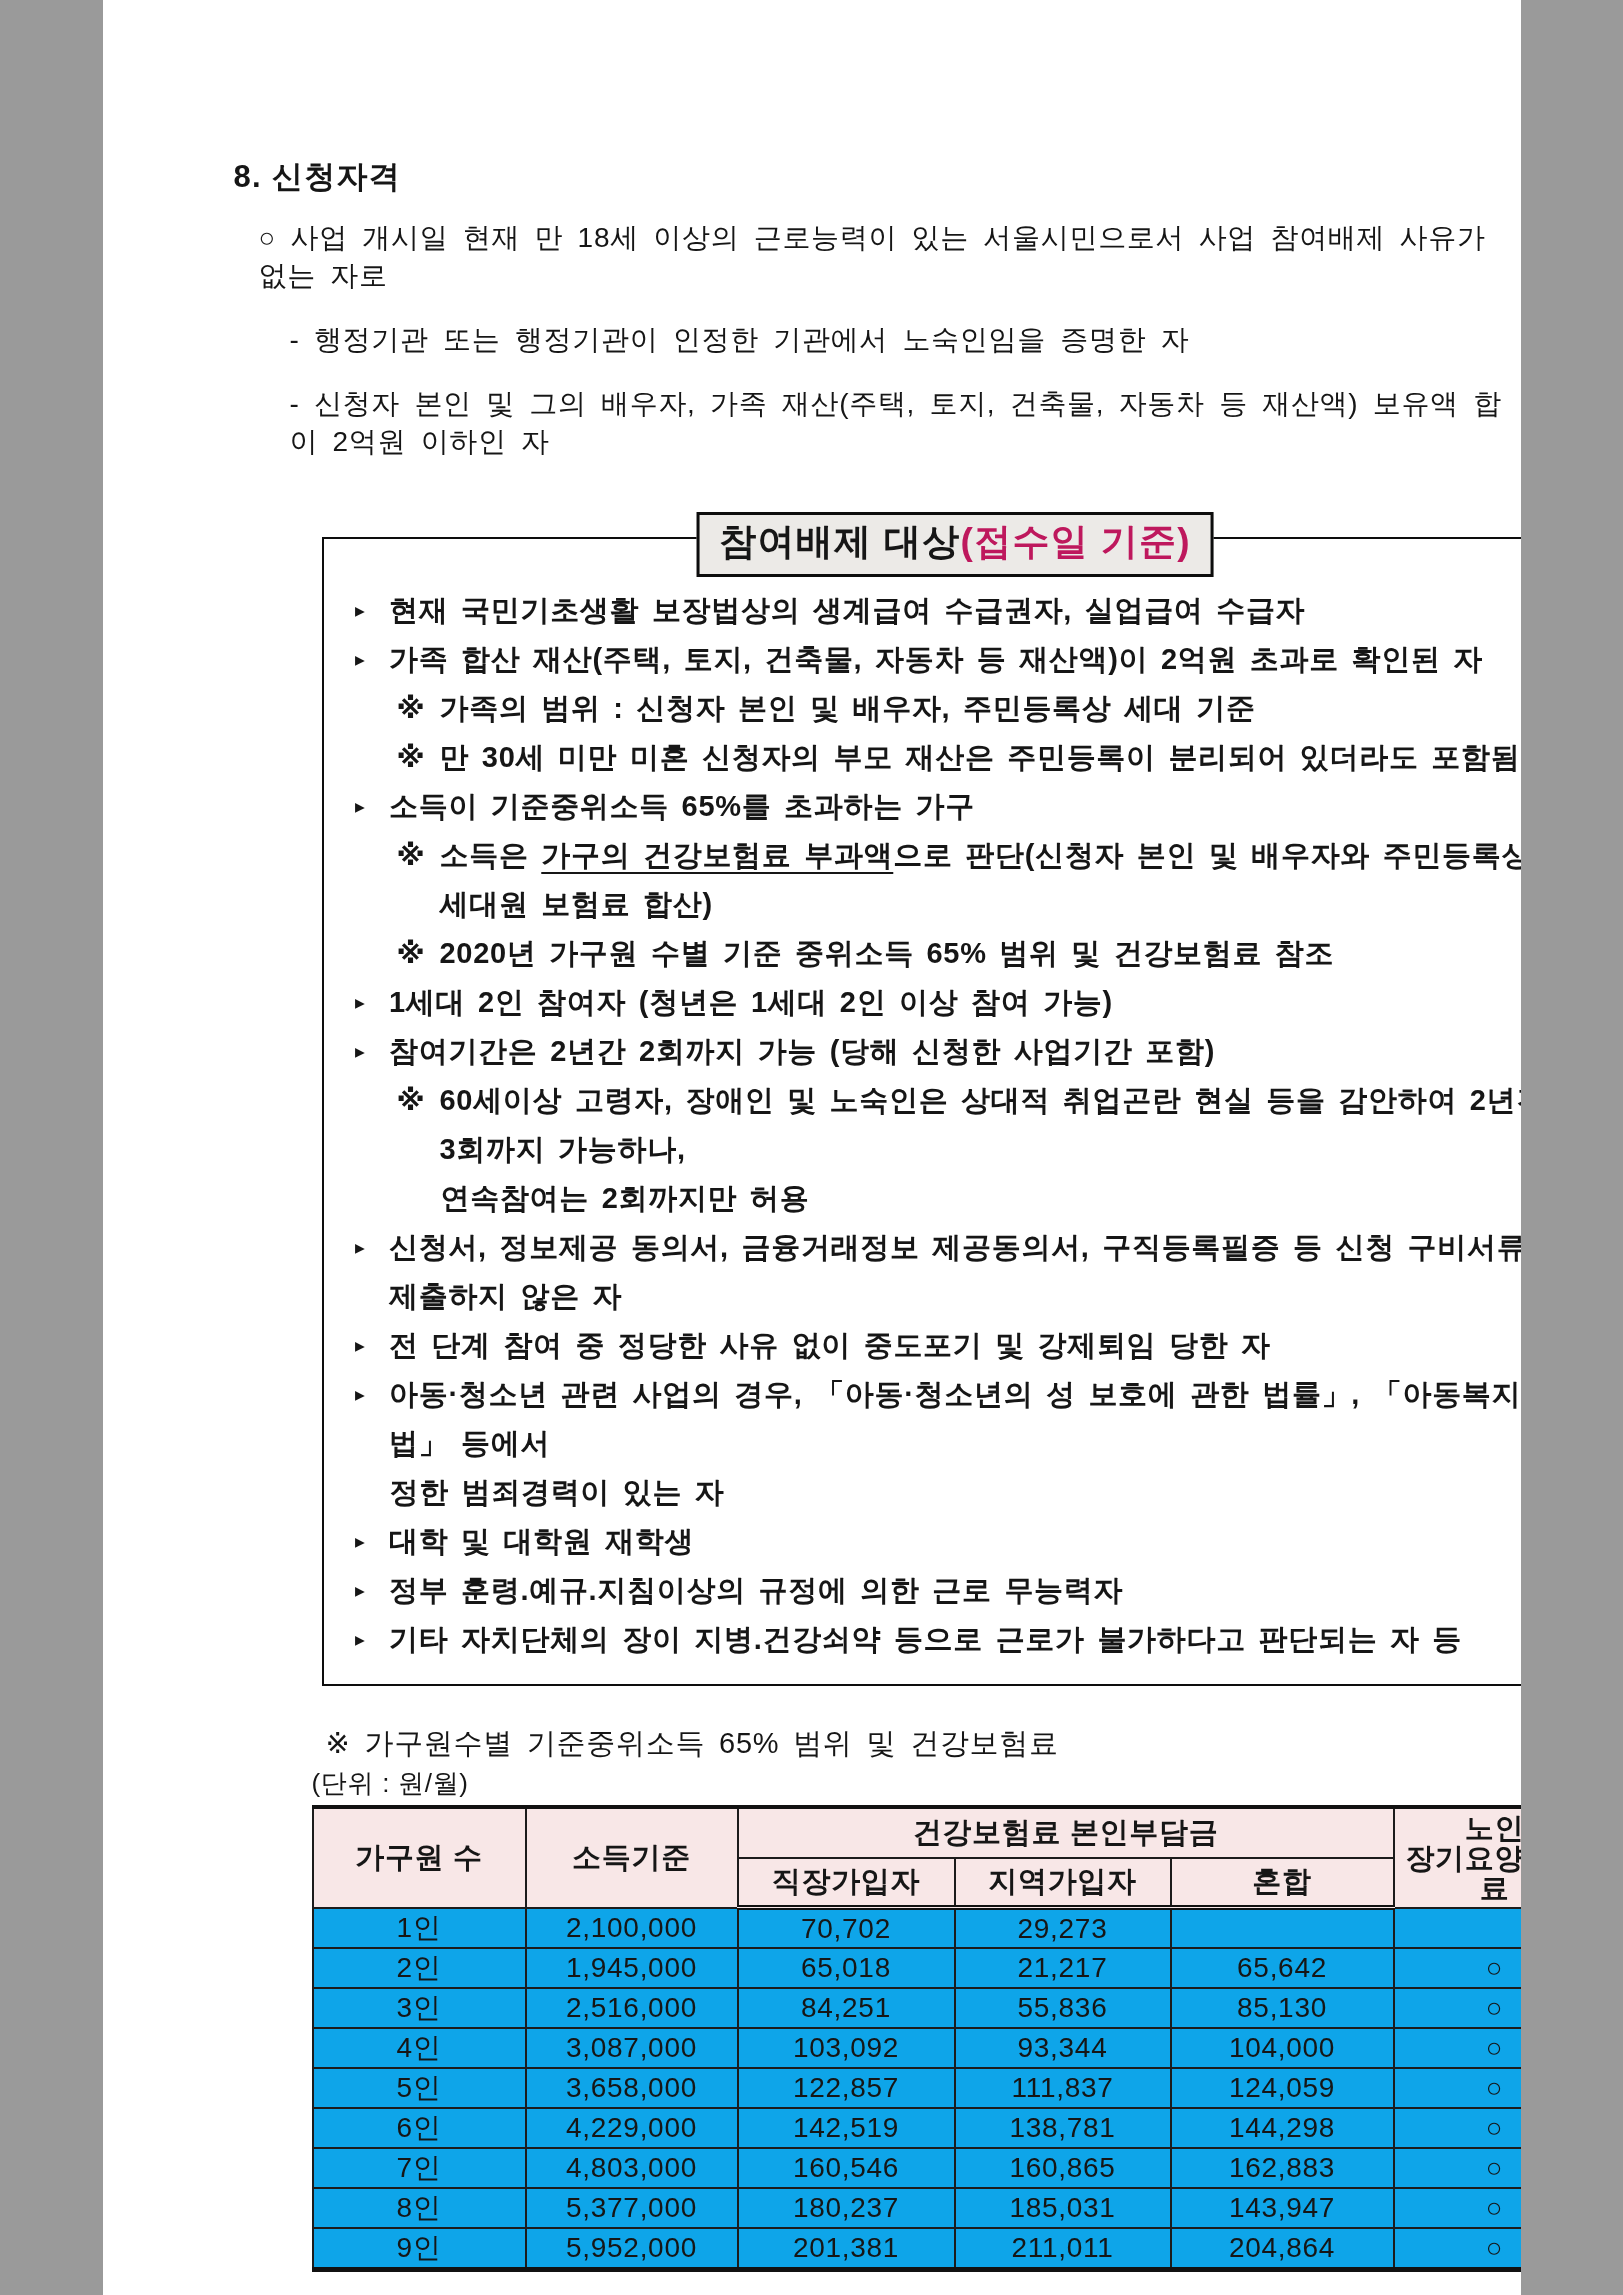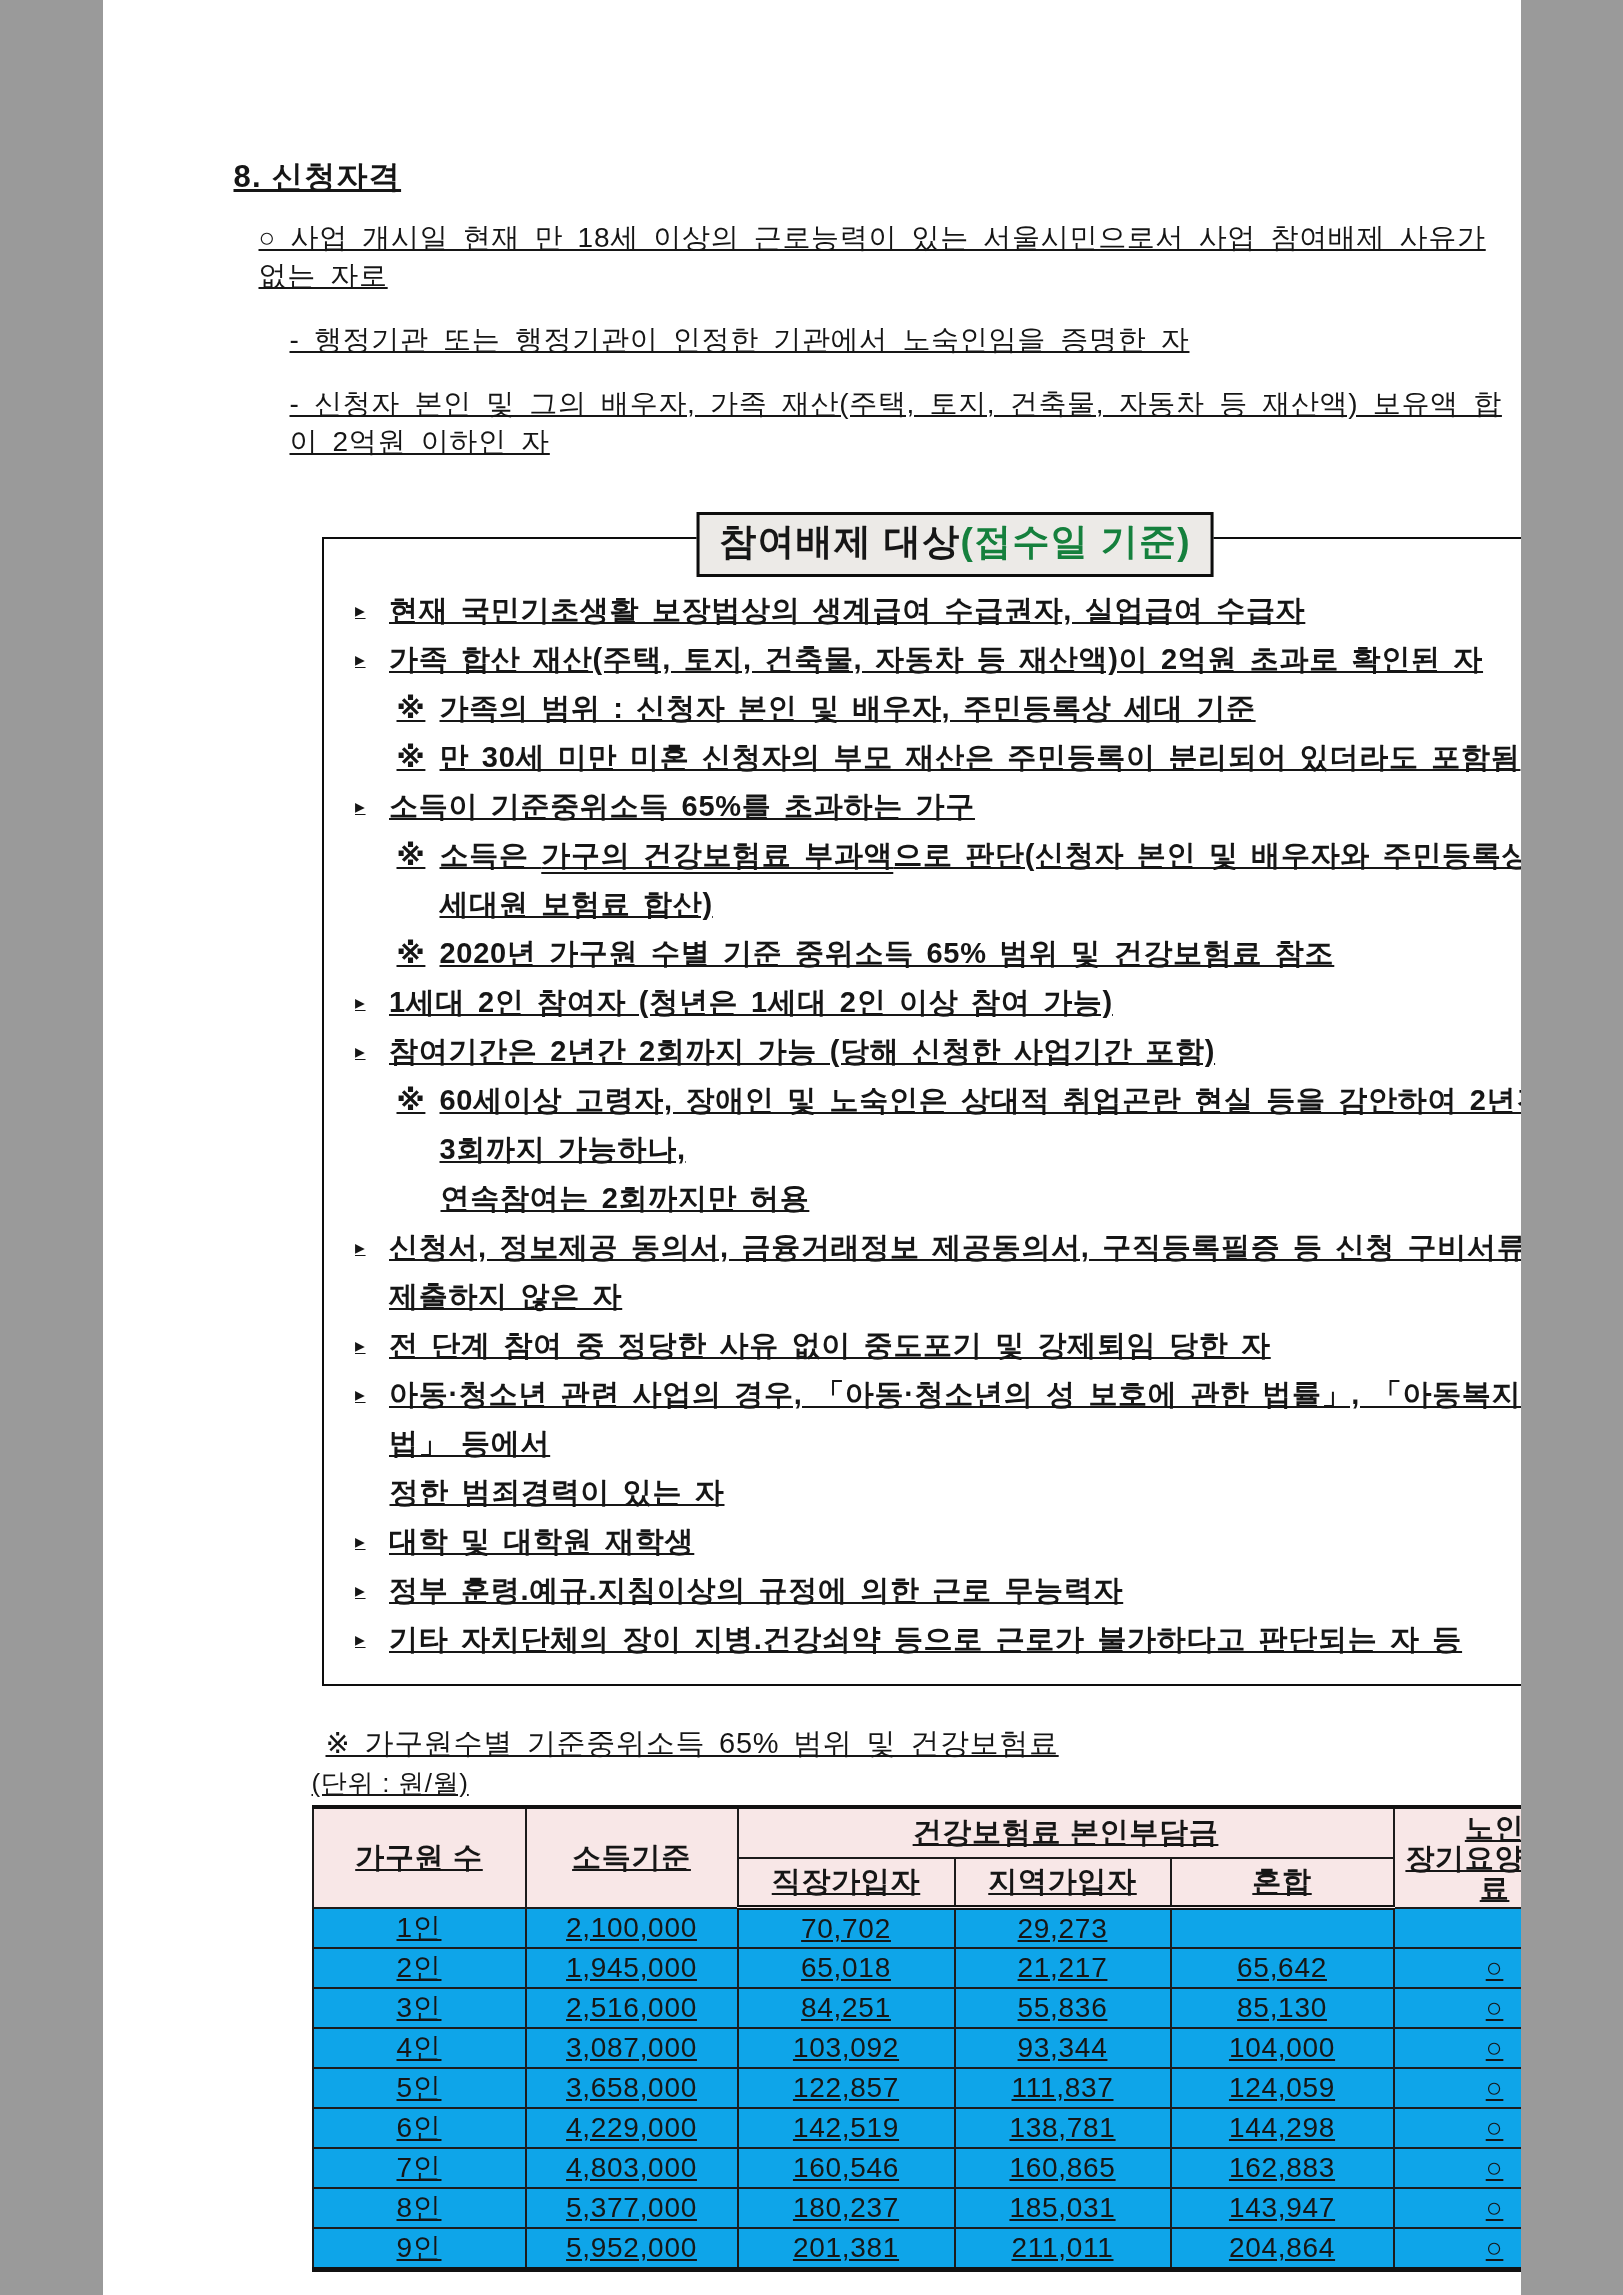--- a/index.html
+++ b/index.html
@@ -4,21 +4,20 @@
 <style>
   html,body{margin:0;padding:0;background:#9a9a9a;}
   .page{
     position:relative;
     width:1418px;height:2295px;
     margin:0 auto;
     background:#ffffff;
     font-family:"Liberation Sans","DejaVu Sans",sans-serif;
     color:#161616;
     overflow:hidden;
-    text-decoration:underline;
   }
   
   .s8-heading{
     margin:156px 0 0 131px;
     font-size:31px;font-weight:600;letter-spacing:1.3px;
   }
   .s8-intro{
     margin:21px 0 0 156px;
     font-size:28px;letter-spacing:0.7px;word-spacing:5.9px;
   }
@@ -36,21 +35,21 @@
     padding:47px 17px 19.6px 25px;
   }
   .x-title{
     position:absolute;top:-27.5px;left:50%;transform:translateX(-50%);
     background:#eceae7;
     border:3.9px solid #0d0d0d;
     padding:2.6px 19.6px 6.5px 19.6px;
     font-size:37px;font-weight:800;letter-spacing:1.3px;
     white-space:nowrap;
   }
-  .x-title .t-red{color:#15803d;margin-top:38px;}
+  .x-title .t-red{color:#be185d;margin-top:38px;}
   .x-items{font-size:29px;font-weight:700;letter-spacing:0.7px;word-spacing:3.9px;}
   .x-item{display:flex;line-height:49px;}
   .x-marker{flex:0 0 auto;text-align:left;}
   .lv-l1{padding-left:6.5px;}
   .lv-l1 .x-marker{width:34px;font-size:19.6px;line-height:49px;}
   .lv-l2{padding-left:48px;}
   .lv-l2 .x-marker{width:43px;}
   .lv-cont1{padding-left:41px;}
   .lv-cont1 .x-marker{width:0;}
   .lv-cont2{padding-left:92px;}

